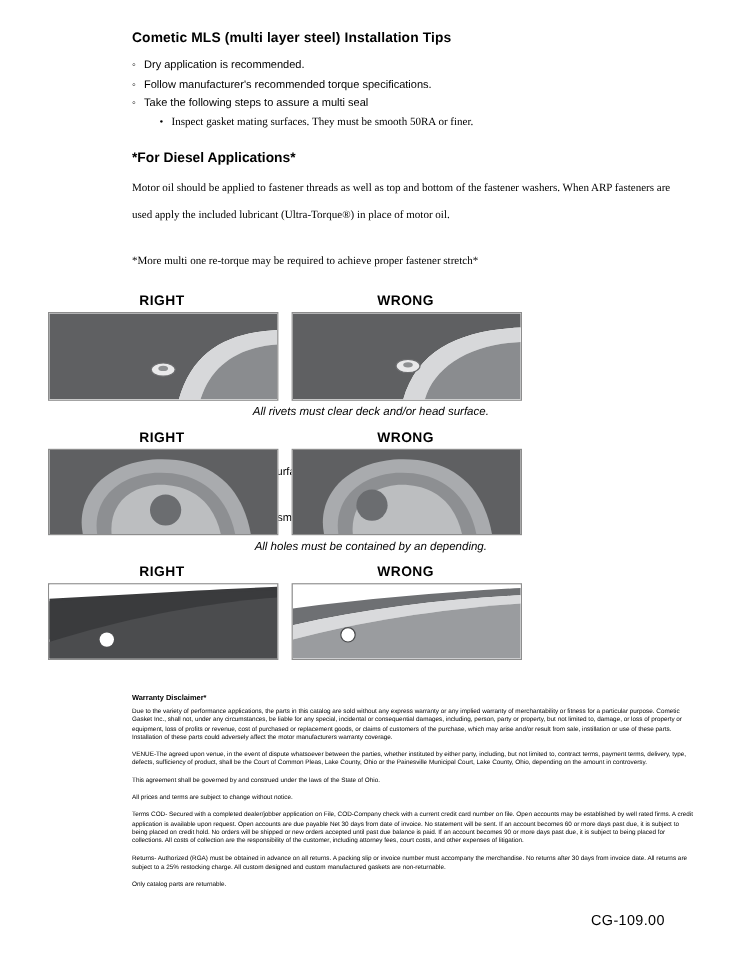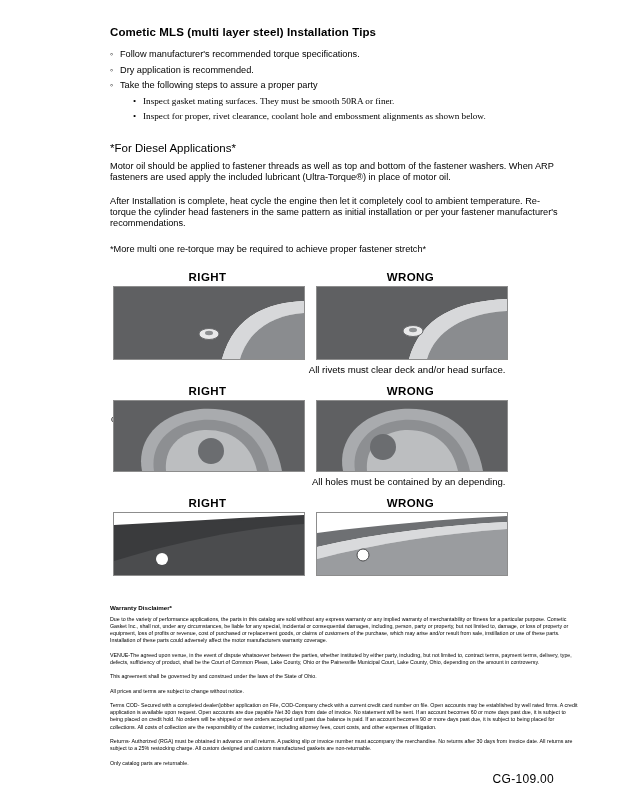--- a/index.html
+++ b/index.html
@@ -60,40 +60,40 @@
   }
   ul.sub > li::before {
     content: "\2022";
     position: absolute;
     left: 0;
     top: 0;
     font-size: 9px;
   }
   h2.section {
     font-size: 11.5px;
-    font-weight: normal;
+    font-weight: bold;
     margin: 17px 0 7px 70px;
   }
   p.para {
     margin: 0 0 0 70px;
     font-size: 9.2px;
-    line-height: 11px;
+    line-height: 23px;
     max-width: 450px;
+    font-family: Liberation Serif, serif;
   }
   p.para.spaced { margin-top: 13px; }
   p.note { margin-top: 15px; }
 
   
   .figs {
     margin-top: 16px;
     position: relative;
   }
   .figrow {
     display: flex;
-    justify-content: center;
     gap: 13px;
   }
   .figcol { width: 190px; }
   .figlabel {
     text-align: center;
     font-size: 11.5px;
     font-weight: bold;
     margin-bottom: 3px;
     letter-spacing: 0.4px;
   }
@@ -102,21 +102,22 @@
     height: 72px;
     border: 1px solid #8d8d8d;
     background: #ffffff;
     overflow: hidden;
     position: relative;
   }
   .figbox.tall { height: 70px; }
   .figcaption {
     font-size: 9.6px;
     margin: 4px 0 0 0;
-    text-align: right;
+    text-align: center;
+    font-style: italic;
   }
   .capwrap {
     width: 393px;
     margin: 0 auto;
   }
 
   
   .callouts {
     position: absolute;
     left: 16px;
@@ -144,48 +145,46 @@
   }
   .warranty p {
     font-size: 5.3px;
     line-height: 7.3px;
     margin: 0 0 7px 0;
     text-align: left;
   }
   .docid {
     position: absolute;
     right: 64px;
-    bottom: 14px;
+    bottom: 26px;
     font-size: 12px;
     letter-spacing: 0.3px;
   }
   svg { display: block; }
 </style>
 </head>
 <body>
 
 <div class="page">
 
   <h1 class="title">Cometic MLS (multi layer steel) Installation Tips</h1>
 
   <ul class="bullets">
+    <li>Dry application is recommended.</li>
     <li>Follow manufacturer's recommended torque specifications.</li>
-    <li>Dry application is recommended.</li>
     <li>
-      <span>Take the following steps to assure a proper party</span>
+      <span>Take the following steps to assure a multi seal</span>
       <ul class="sub">
         <li>Inspect gasket mating surfaces.  They must be smooth 50RA or finer.</li>
-        <li>Inspect for proper, rivet clearance, coolant hole and embossment alignments as shown below.</li>
       </ul>
     </li>
   </ul>
 
   <h2 class="section">*For Diesel Applications*</h2>
   <p class="para">Motor oil should be applied to fastener threads as well as top and bottom of the fastener washers. When ARP fasteners are used apply the included lubricant (Ultra-Torque®) in place of motor oil.</p>
-  <p class="para spaced">After Installation is complete, heat cycle the engine then let it completely cool to ambient temperature. Re-torque the cylinder head fasteners in the same pattern as initial installation or per your fastener manufacturer's recommendations.</p>
   <p class="para note">*More multi one re-torque may be required to achieve proper fastener stretch*</p>
 
   <div class="figs">
 
     <div class="figrow">
       <div class="figcol">
         <div class="figlabel">RIGHT</div>
         <div class="figbox">
           <svg width="190" height="72" viewBox="0 0 190 72">
             <rect x="0" y="0" width="190" height="72" fill="#ffffff"></rect>

